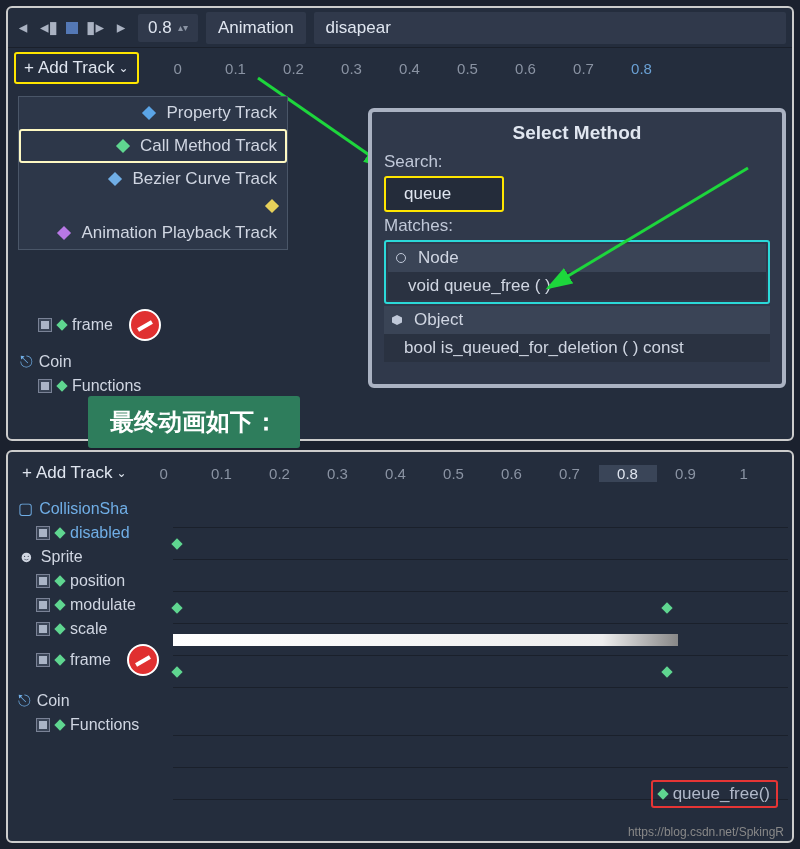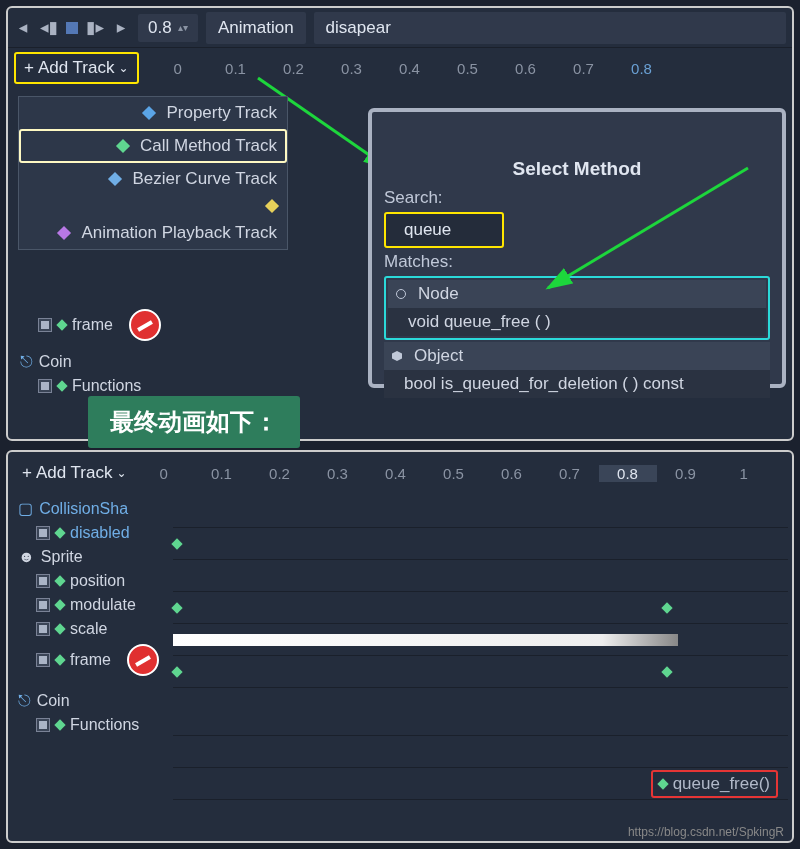--- a/index.html
+++ b/index.html
@@ -26,21 +26,21 @@
 .c-purple{background:#b878e6;}
 .hi-cyan{border:2px solid #fef9c3;border-radius:3px;padding:5px 8px!important;}
 .track-row{display:flex;align-items:center;gap:6px;padding:3px 4px;font-size:16px;color:#d0d6e2;}
 .track-row.sub{padding-left:22px;}
 .chk{width:14px;height:14px;border:1px solid #7a8296;background:#3a4456;position:relative;}
 .chk::after{content:"";position:absolute;left:2px;top:2px;width:8px;height:8px;background:#aab4c6;}
 .bullet{width:8px;height:8px;transform:rotate(45deg);background:#5fd690;}
 .icon-stop{width:32px;height:32px;border-radius:50%;background:#e03030;margin-left:10px;position:relative;border:2px solid #fff;}
 .icon-stop::after{content:"";position:absolute;left:6px;top:13px;width:16px;height:4px;background:#fff;transform:rotate(-30deg);}
 .sel-method{position:absolute;left:360px;top:100px;width:418px;height:280px;background:#30394b;border:4px solid #aab2c2;border-radius:6px;padding:10px 12px;z-index:10;}
-.sel-method h3{text-align:center;color:#e0e6f0;font-size:19px;font-weight:bold;margin-bottom:8px;margin-top:36px;}
+.sel-method h3{text-align:center;color:#e0e6f0;font-size:19px;font-weight:bold;margin-bottom:8px;}
 .sel-label{color:#c0c8d8;font-size:17px;margin:4px 0;}
 .sel-input{background:#242c3a;padding:6px 18px;color:#e0e6f0;border:2px solid #ffe600;border-radius:3px;width:120px;font-size:17px;}
 .match-box{border:2px solid #2bd9d9;border-radius:3px;padding:2px;margin-top:4px;}
 .match-row{display:flex;align-items:center;gap:12px;padding:4px 8px;color:#d0d6e2;background:#3a4456;}
 .match-row.dark{background:#2a3241;}
 .circle{width:10px;height:10px;border:1px solid #c0c8d8;border-radius:50%;}
 .hex{width:10px;height:10px;background:#c0c8d8;clip-path:polygon(50% 0,100% 25%,100% 75%,50% 100%,0 75%,0 25%);}
 .banner{position:absolute;background:#2e7d5c;color:#fff;font-size:24px;padding:10px 22px;border-radius:3px;font-weight:bold;}
 .banner1{left:80px;top:388px;}
 .timeline{position:absolute;left:165px;top:44px;right:4px;display:flex;align-items:center;height:30px;font-size:15px;color:#8a93a3;}
@@ -258,21 +258,21 @@
       <div class="track-line">
           <div class="mod-bar"></div>
         </div>
       <div class="track-line">
           <div class="keyframe" style="left:0;top:12px;"></div>
           <div class="keyframe" style="left:490px;top:12px;"></div>
         </div>
       <div class="track-line" style="height:48px;"></div>
       <div class="track-line"></div>
       <div class="track-line">
-        <div class="qfree" style="top:2px;">
+        <div class="qfree" style="top:12px;">
           <div class="bullet"></div>
           <span>queue_free()</span>
         </div>
       </div>
     </div>
 
     <div class="watermark">https://blog.csdn.net/SpkingR</div>
   </div>
 </div>
 

